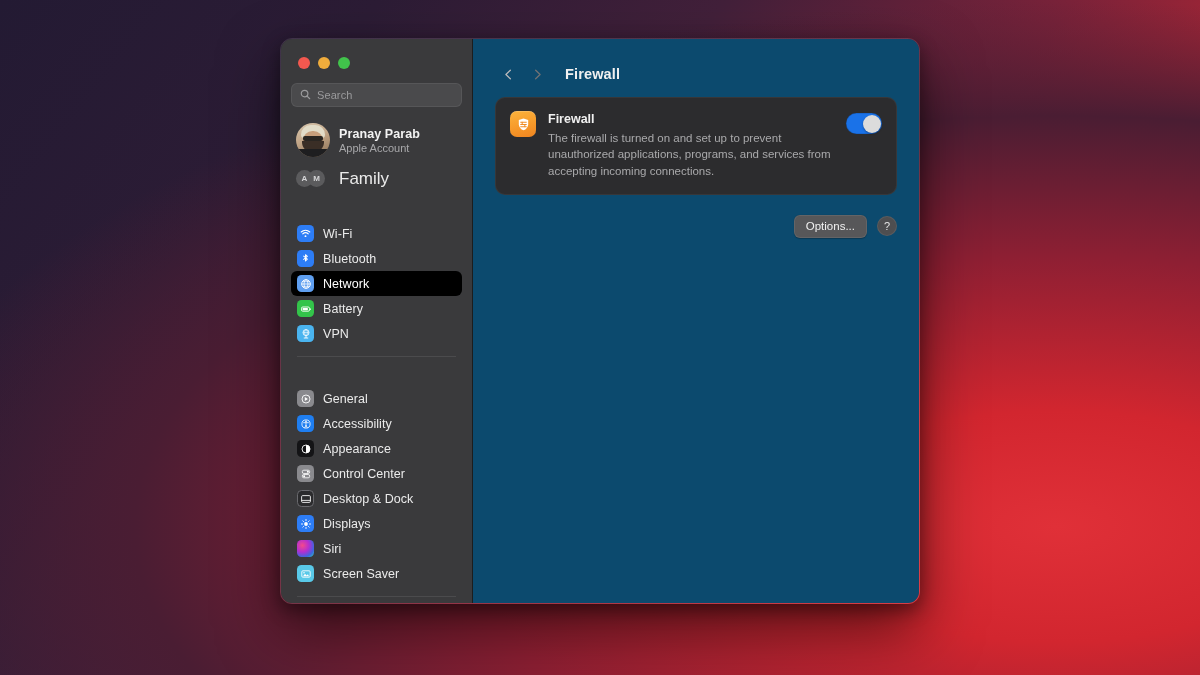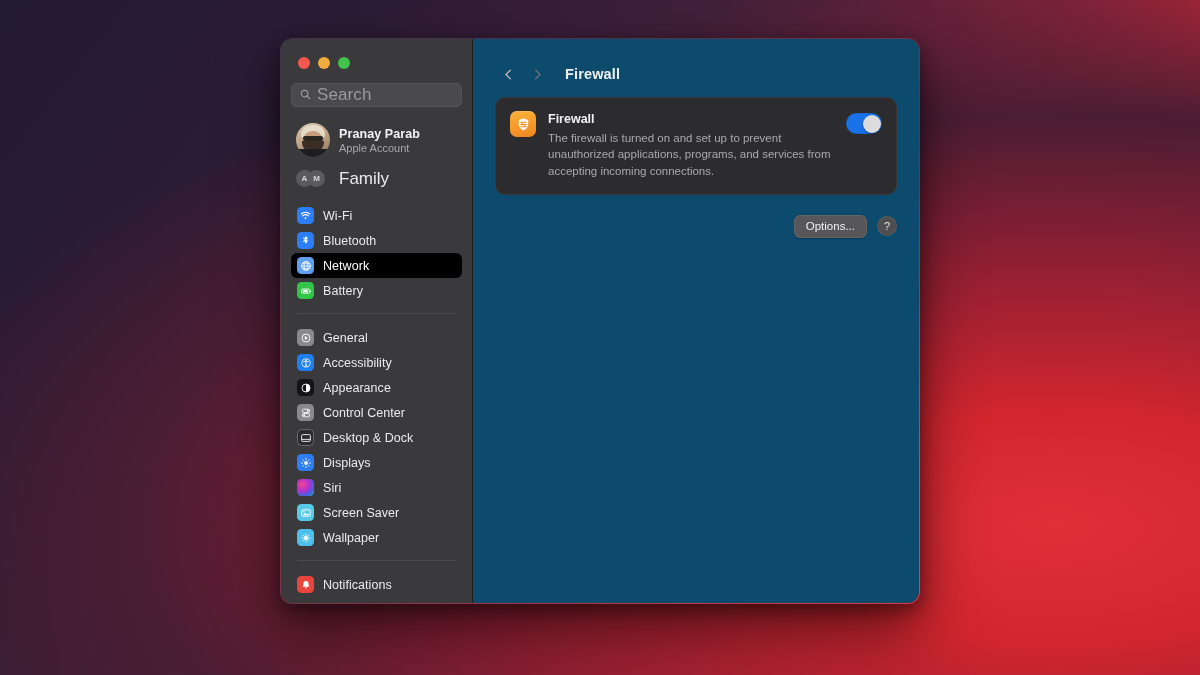--- a/index.html
+++ b/index.html
@@ -29,21 +29,21 @@
   .traffic { display:flex; gap:8px; padding:18px 6px 0 7px; }
   .tl { width:12px; height:12px; border-radius:50%; }
   .tl.red{background:#f3584f;} .tl.yellow{background:#f0ac3c;} .tl.green{background:#41c34b;}
 
   .search-box {
     margin-top:14px; height:24px; background:#4a4a4c; border-radius:6px;
     display:flex; align-items:center; gap:6px; padding:0 8px;
     border:.5px solid rgba(255,255,255,.07);
   }
   .search-box svg { flex:0 0 auto; }
-  .search-ph { font-size:17px; color:#9a9a9c; letter-spacing:.1px; }
+  .search-ph { font-size:11px; color:#9a9a9c; letter-spacing:.1px; }
 
   .acct { display:flex; align-items:center; gap:9px; margin-top:14px; padding:2px 5px; border-radius:6px; }
   .avatar {
     width:34px; height:34px; border-radius:50%; flex:0 0 34px; overflow:hidden;
     background:linear-gradient(160deg,#d8c6ae 0%,#c2a688 45%,#8b6f52 100%);
     position:relative;
   }
   .avatar .hair{position:absolute; left:5px; top:2px; width:24px; height:13px; border-radius:12px 12px 4px 4px; background:#e2dcc8;}
   .avatar .face{position:absolute; left:7px; top:8px; width:20px; height:19px; border-radius:10px; background:#c79f7c;}
   .avatar .glass{position:absolute; left:7px; top:13px; width:20px; height:5px; border-radius:2px; background:#2a2622;}
@@ -56,21 +56,21 @@
   .family { display:flex; align-items:center; gap:9px; margin-top:7px; padding:3px 5px; border-radius:6px; }
   .fam-badges { width:34px; flex:0 0 34px; position:relative; height:18px; }
   .fam-b {
     position:absolute; top:0; width:17px; height:17px; border-radius:50%;
     background:#5b5b5d; color:#d6d6d8; font-size:8px; font-weight:600;
     display:flex; align-items:center; justify-content:center;
   }
   .fam-b.b1{left:0;} .fam-b.b2{left:12px; background:#5b5b5d;}
   .family-label { font-size:17px; color:#eaeaea; }
 
-  .nav-group { margin-top:11px; }
+  .nav-group { margin-top:29px; }
   .nav-item {
     display:flex; align-items:center; gap:9px; height:25px; padding:0 6px;
     border-radius:6px; margin-bottom:0px;
   }
   .nav-item.sel { background:#000000; }
   .nav-label { font-size:12.5px; color:#ebebeb; letter-spacing:.05px; }
   .nav-item.sel .nav-label { color:#fff; }
   .sq { width:17px; height:17px; border-radius:4.5px; flex:0 0 17px; display:flex; align-items:center; justify-content:center; }
 
   .divider { height:1px; background:rgba(255,255,255,.09); margin:10px 6px 9px 6px; }
@@ -195,20 +195,32 @@
       </div>
       <div class="nav-item">
         <span class="sq" style="background:#33c44a;">
           <svg width="12" height="12" viewBox="0 0 12 12">
               <rect x="1.5" y="4" width="8" height="4.2" rx="1.3" fill="none" stroke="#fff" stroke-width=".9"></rect>
               <rect x="2.6" y="5" width="5.3" height="2.2" rx=".6" fill="#fff"></rect>
               <rect x="10" y="5.2" width=".9" height="1.8" rx=".45" fill="#fff"></rect>
             </svg>
         </span>
         <span class="nav-label">Battery</span>
+      </div>
+      <div class="nav-item">
+        <span class="sq" style="background:#4ab4ef;">
+          <svg width="12" height="12" viewBox="0 0 12 12">
+              <circle cx="6" cy="4.6" r="3" fill="none" stroke="#fff" stroke-width=".85"></circle>
+              <line x1="3" y1="4.6" x2="9" y2="4.6" stroke="#fff" stroke-width=".6"></line>
+              <ellipse cx="6" cy="4.6" rx="1.4" ry="3" fill="none" stroke="#fff" stroke-width=".6"></ellipse>
+              <line x1="6" y1="7.6" x2="6" y2="10" stroke="#fff" stroke-width=".9"></line>
+              <line x1="4.2" y1="10" x2="7.8" y2="10" stroke="#fff" stroke-width=".9" stroke-linecap="round"></line>
+            </svg>
+        </span>
+        <span class="nav-label">VPN</span>
       </div>
     </div>
 
     <div class="divider"></div>
 
     <div class="nav-group">
       <div class="nav-item">
         <span class="sq" style="background:#8a8a8e;">
           <svg width="12" height="12" viewBox="0 0 12 12">
               <circle cx="6" cy="6" r="4" fill="none" stroke="#fff" stroke-width=".9"></circle>
@@ -280,34 +292,20 @@
       </div>
       <div class="nav-item">
         <span class="sq" style="background:#59c9e8;">
           <svg width="12" height="12" viewBox="0 0 12 12">
               <rect x="1.8" y="2.8" width="8.4" height="6.4" rx="1.1" fill="none" stroke="#fff" stroke-width=".85"></rect>
               <path d="M3 8.2l2-2.4 1.6 1.7 1.3-1.2 1.1 1.9z" fill="#fff"></path>
               <circle cx="4" cy="4.7" r=".75" fill="#fff"></circle>
             </svg>
         </span>
         <span class="nav-label">Screen Saver</span>
-      </div>
-      <div class="nav-item">
-        <span class="sq" style="background:#4fc0ec;">
-          <svg width="12" height="12" viewBox="0 0 12 12">
-              <g stroke="#fff" stroke-width=".75">
-                <circle cx="6" cy="6" r="1.5" fill="none"></circle>
-                <line x1="6" y1="1.5" x2="6" y2="10.5"></line>
-                <line x1="1.5" y1="6" x2="10.5" y2="6"></line>
-                <line x1="2.8" y1="2.8" x2="9.2" y2="9.2"></line>
-                <line x1="9.2" y1="2.8" x2="2.8" y2="9.2"></line>
-              </g>
-            </svg>
-        </span>
-        <span class="nav-label">Wallpaper</span>
       </div>
     </div>
 
     <div class="divider"></div>
 
     <div class="nav-group">
       <div class="nav-item">
         <span class="sq" style="background:#e8453c;">
           <svg width="12" height="12" viewBox="0 0 12 12">
               <path d="M6 2.1c-1.6 0-2.6 1.1-2.6 2.6 0 2-.7 2.6-.7 3.1h6.6c0-.5-.7-1.1-.7-3.1 0-1.5-1-2.6-2.6-2.6z" fill="#fff"></path>

